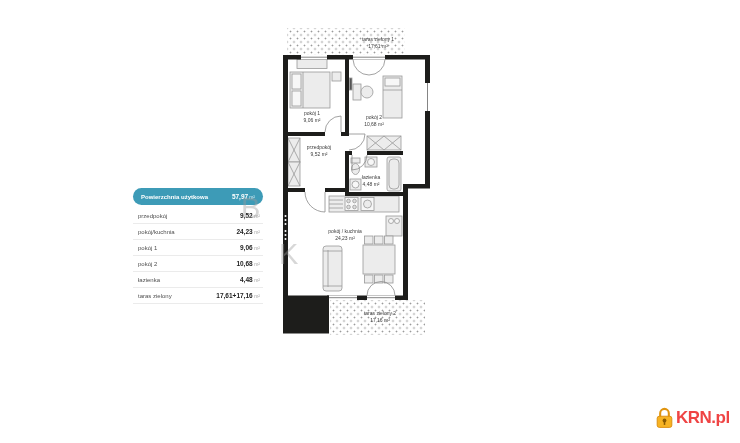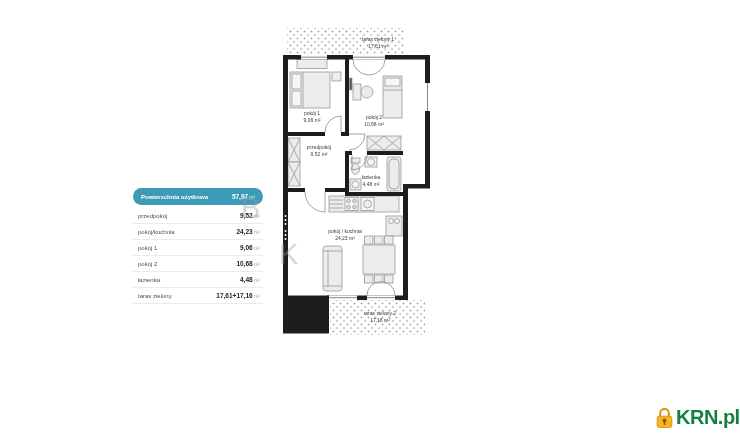--- a/index.html
+++ b/index.html
@@ -30,21 +30,21 @@
   .dots.t2{left:47px;top:272px;width:95px;height:35px;}
   .plan svg{position:absolute;left:0;top:0;}
   .plan-label{position:absolute;transform:translateX(-50%);text-align:center;
               font-size:5px;line-height:1.35;color:#3d3d3d;white-space:nowrap;}
 
   
   .wm{position:absolute;font-size:29px;color:#9c9c9c;opacity:0.4;font-weight:400;}
 
   
   .logo{position:absolute;left:655px;top:406px;display:flex;align-items:center;gap:2px;}
-  .logo .txt{font-size:20px;font-weight:bold;color:#15803d;letter-spacing:-0.5px;text-align:center;}
+  .logo .txt{font-size:17px;font-weight:bold;color:#ef4444;letter-spacing:-0.5px;text-align:center;}
 </style>
 </head>
 <body>
 
 <div class="page">
 
   <div class="area-table">
     <div class="pill">
       <span class="t">Powierzchnia użytkowa</span>
       <span class="v"><span>57,97</span><span class="u">m²</span></span>

